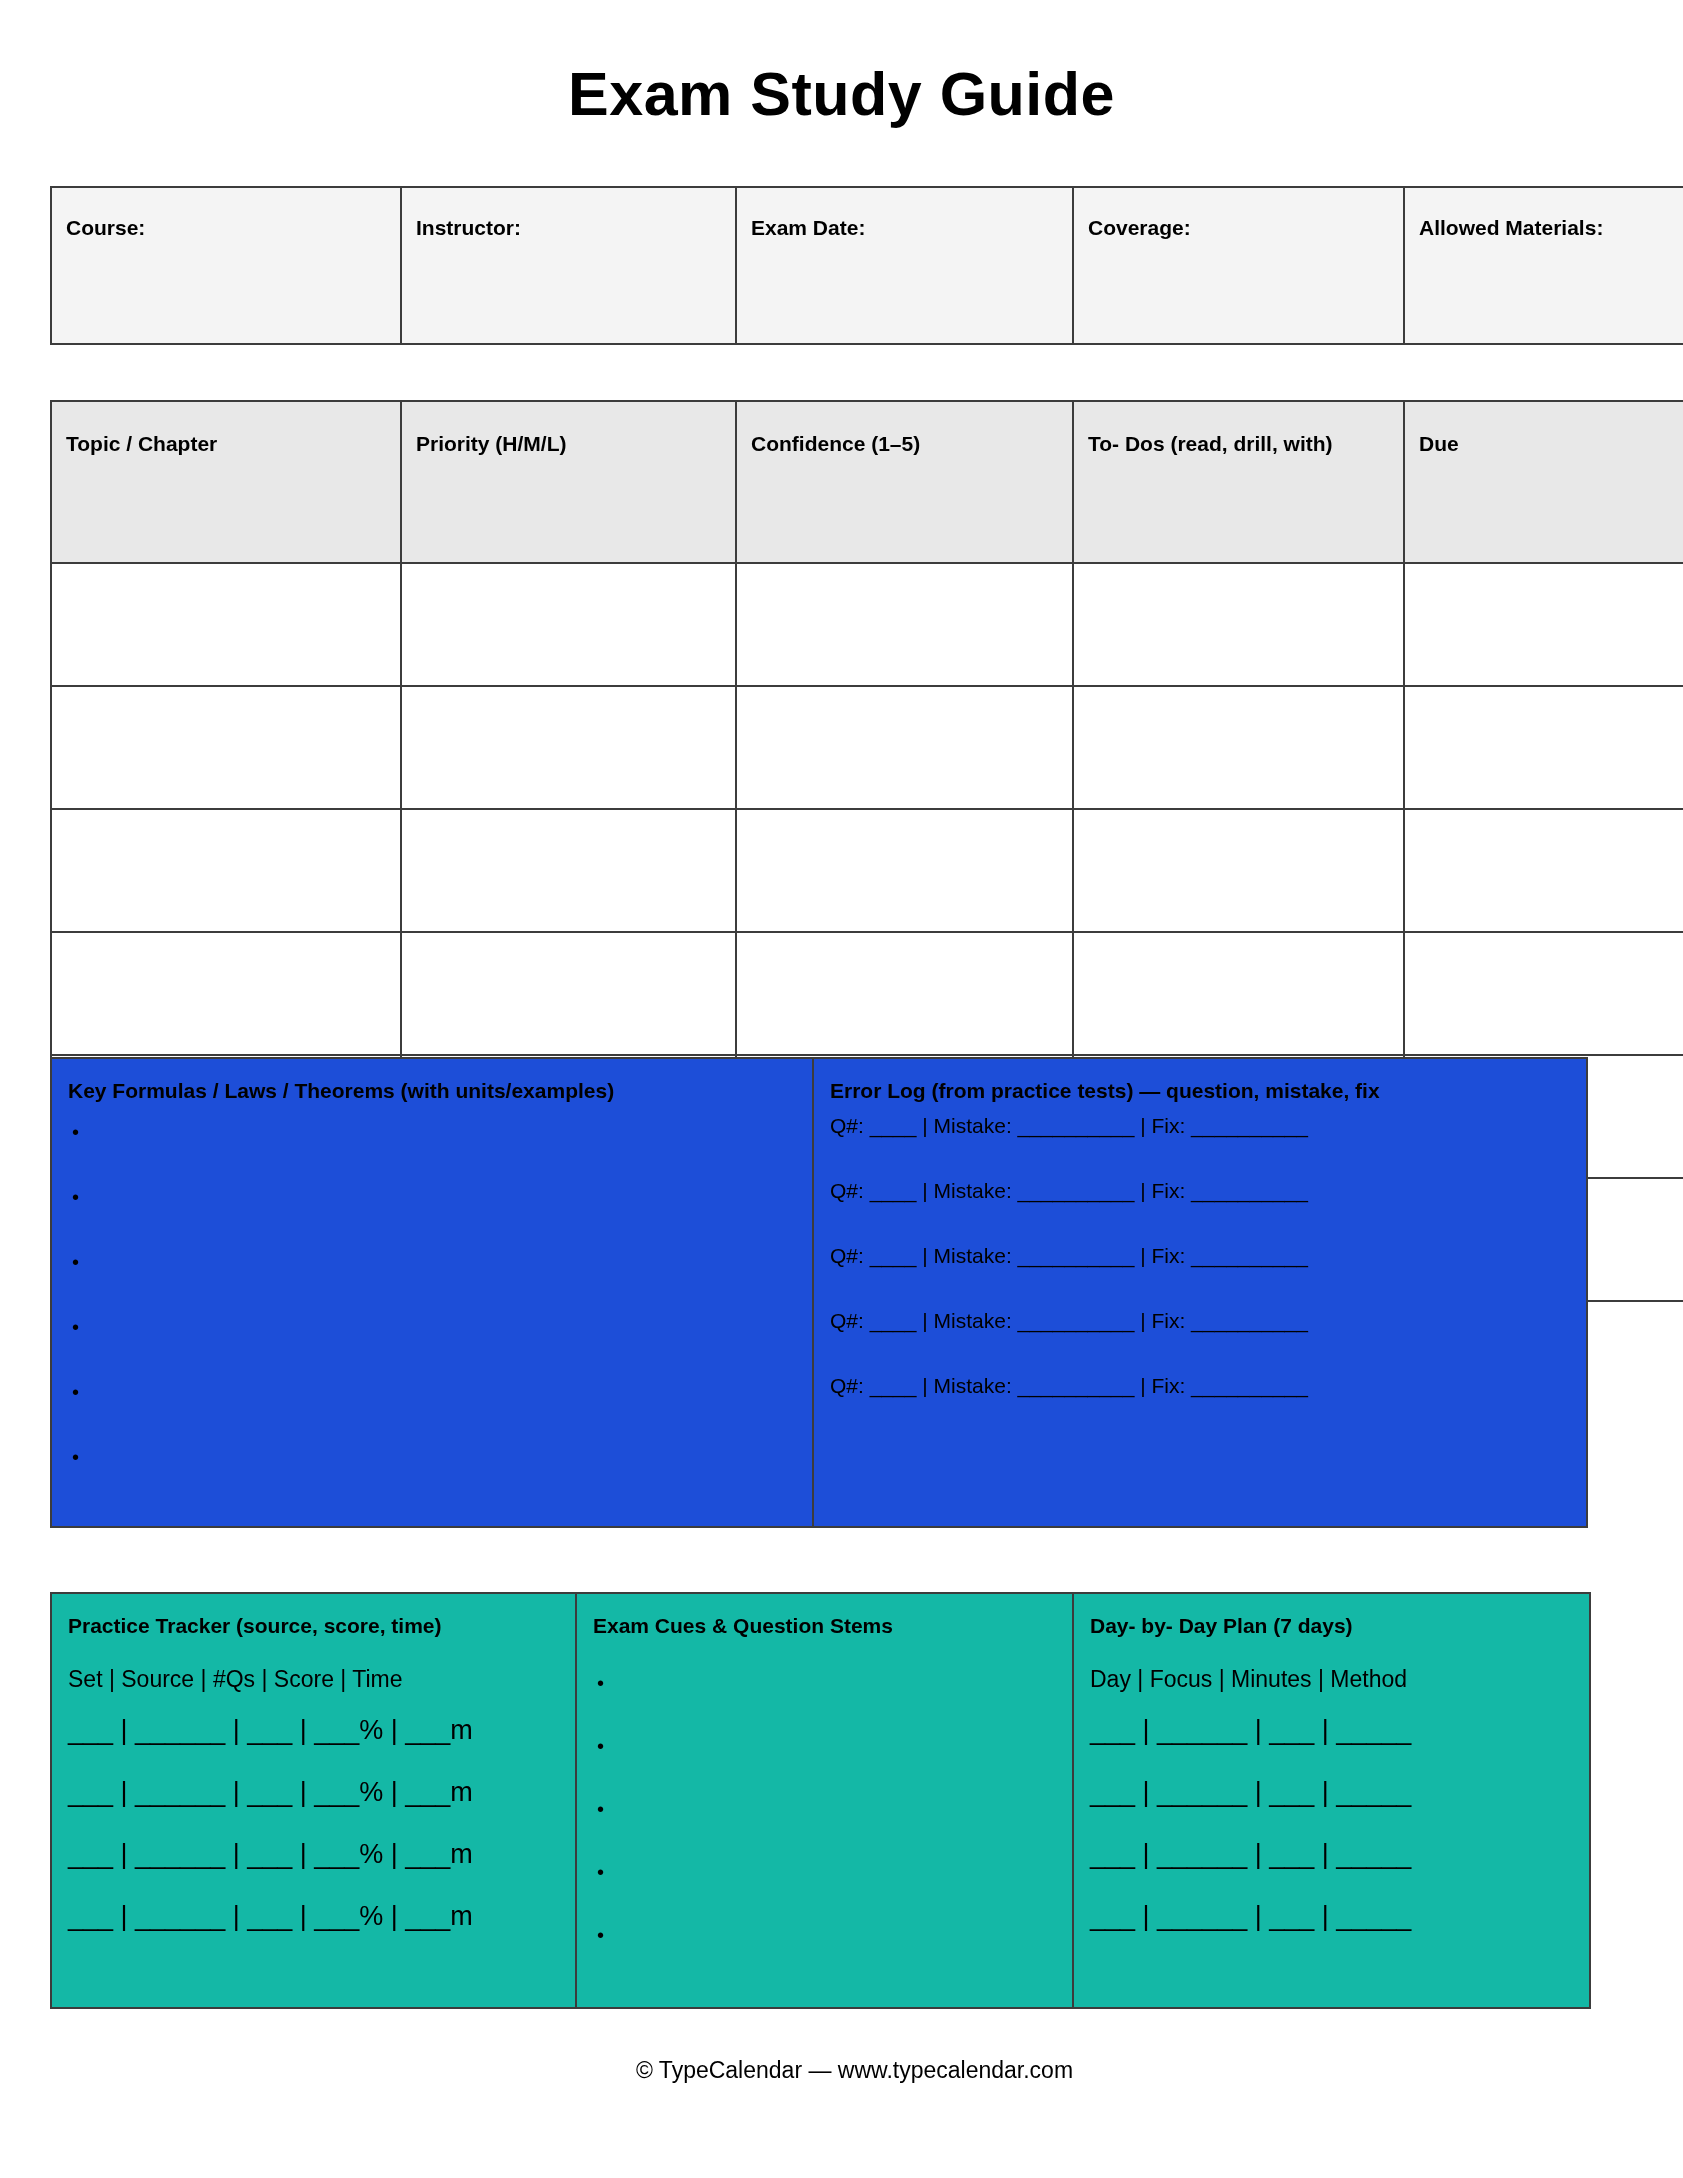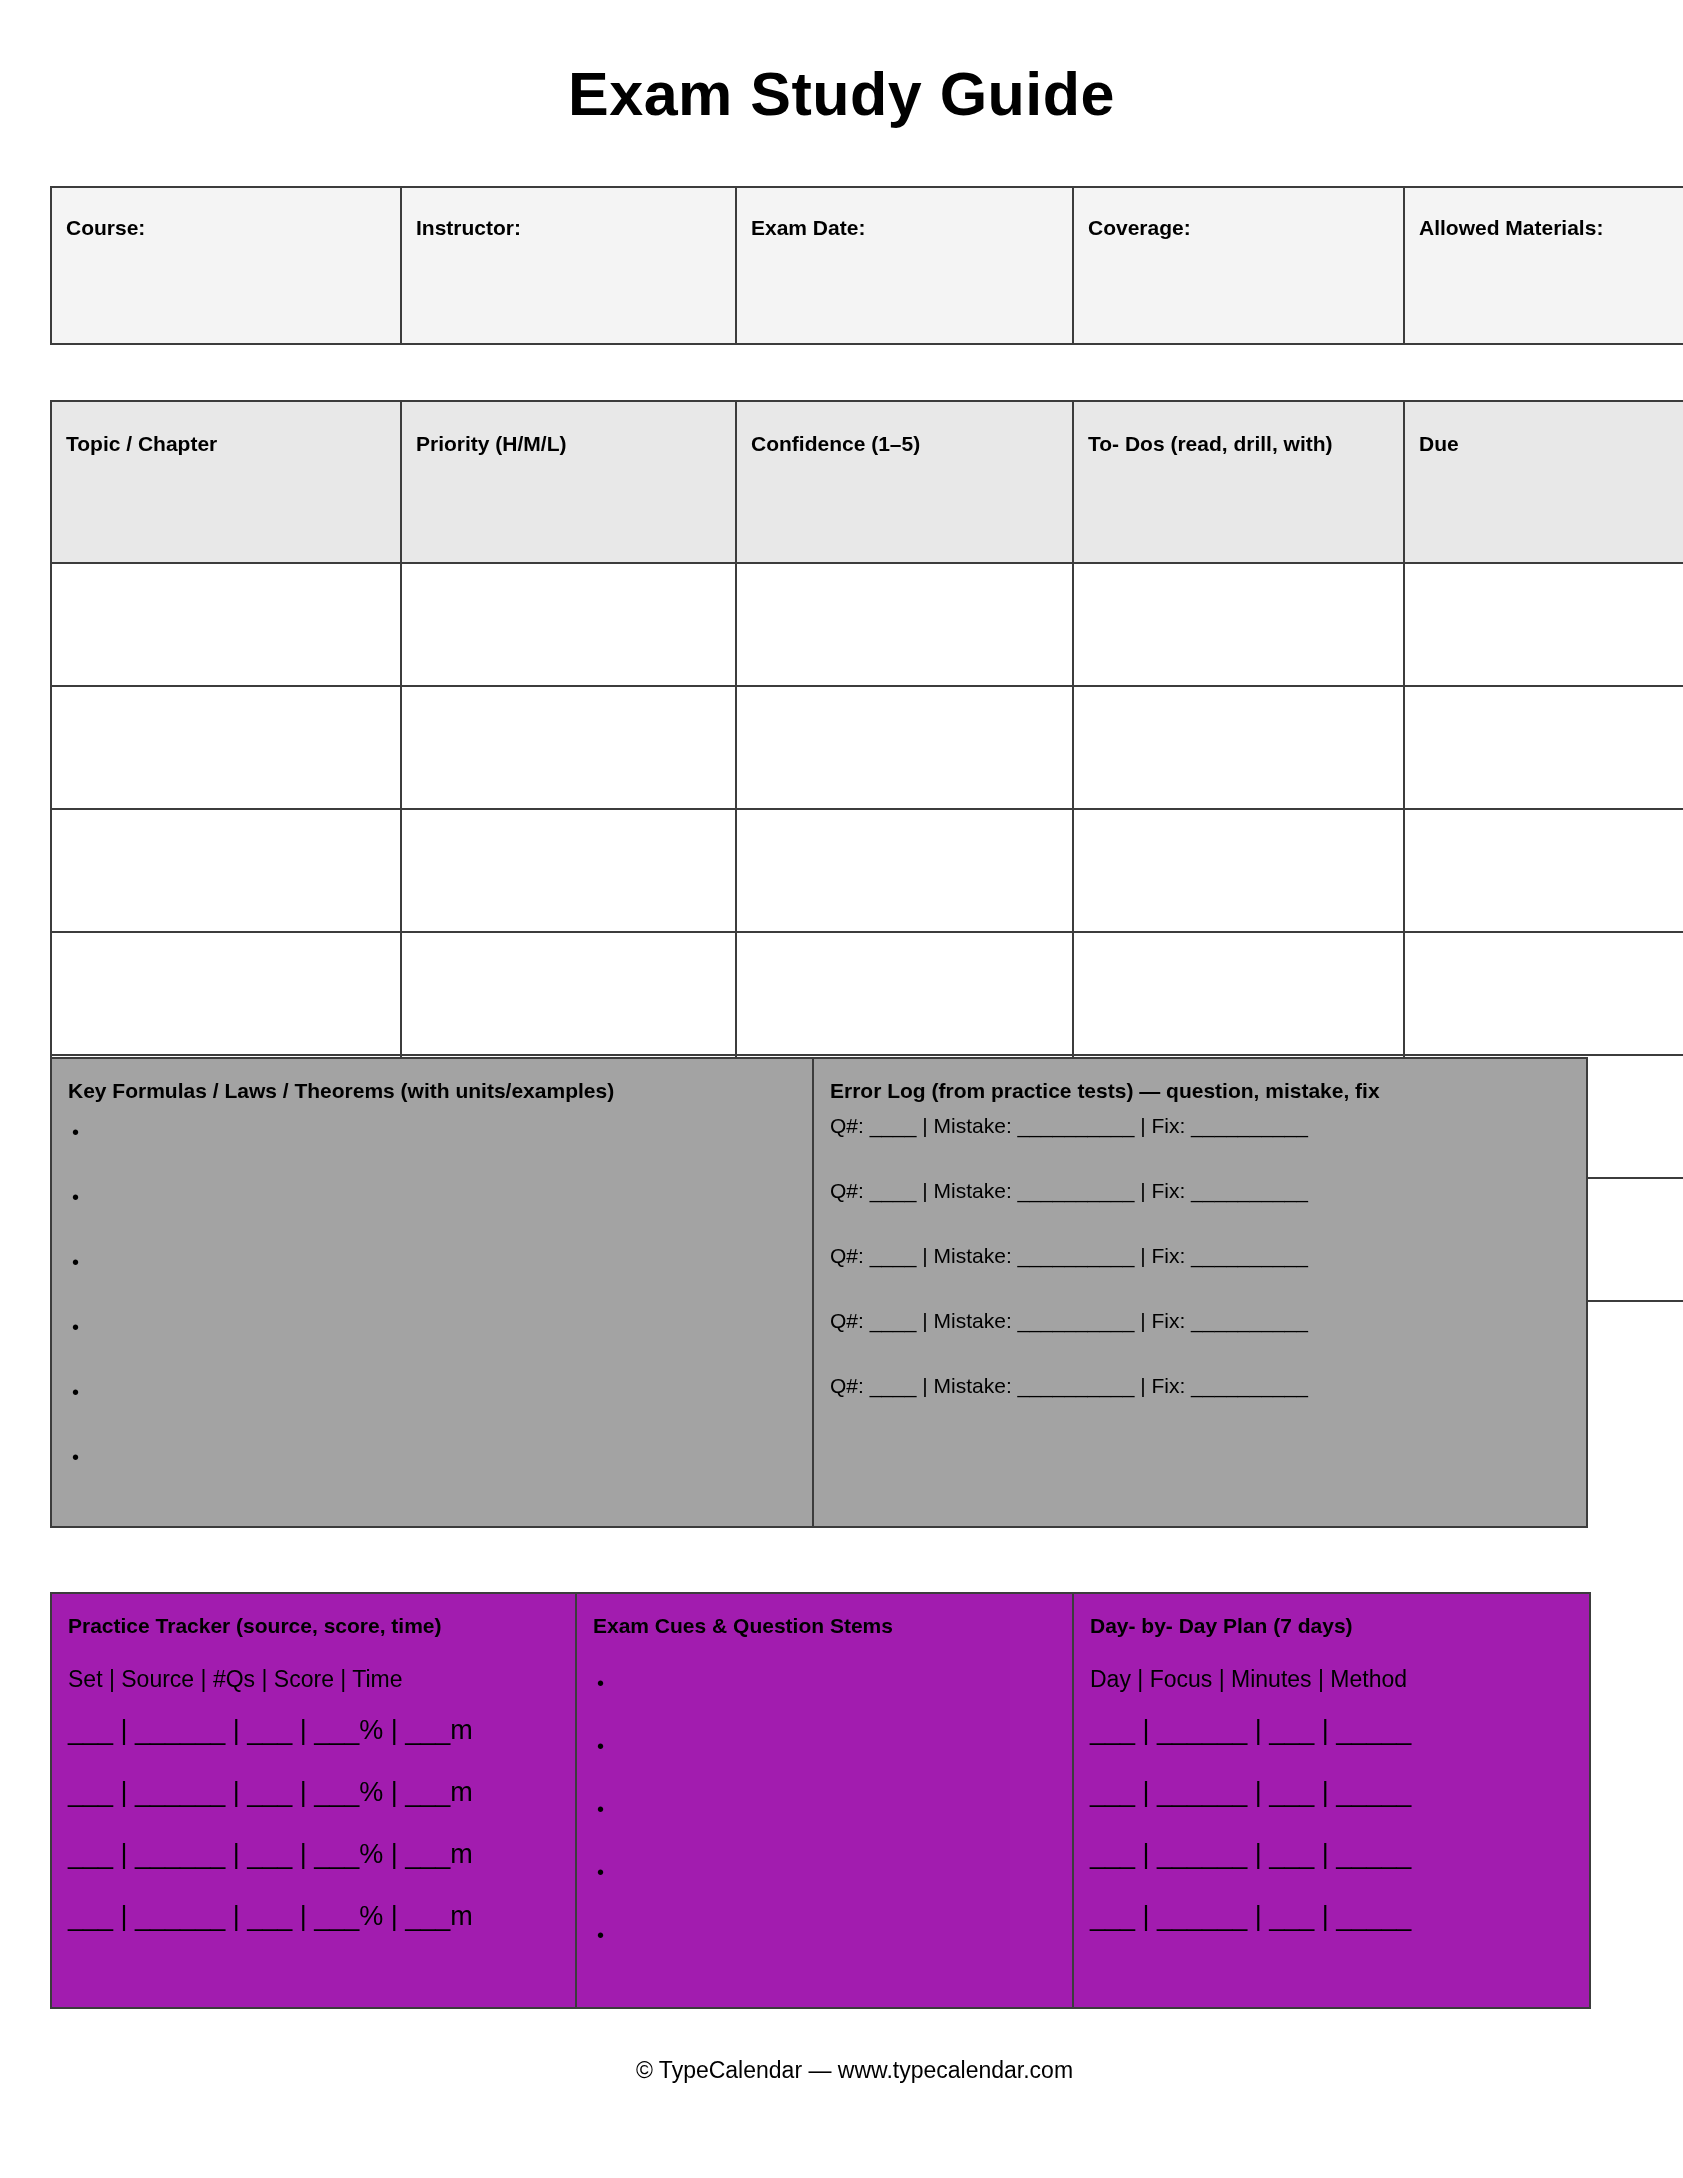--- a/index.html
+++ b/index.html
@@ -79,21 +79,21 @@
     height: 65px;
   }
 
   
   #mid-table {
     left: 50px;
     top: 1057px;
     width: 1533px;
   }
   #mid-table td {
-    background: #a3a3a3;
+    background: #1d4ed8;
     padding: 0;
     vertical-align: top;
   }
   .panel-inner {
     padding: 18px 16px 22px 16px;
   }
   .panel-head {
     font-size: 21px;
     font-weight: bold;
     line-height: 1.3;
@@ -127,21 +127,21 @@
     white-space: nowrap;
   }
 
   
   #bottom-table {
     left: 50px;
     top: 1592px;
     width: 1533px;
   }
   #bottom-table td {
-    background: #a21caf;
+    background: #14b8a6;
     padding: 0;
     vertical-align: top;
   }
   .b-inner { padding: 18px 16px 26px 16px; }
   .b-head {
     font-size: 21px;
     font-weight: bold;
     line-height: 1.35;
     margin-bottom: 26px;
   }

